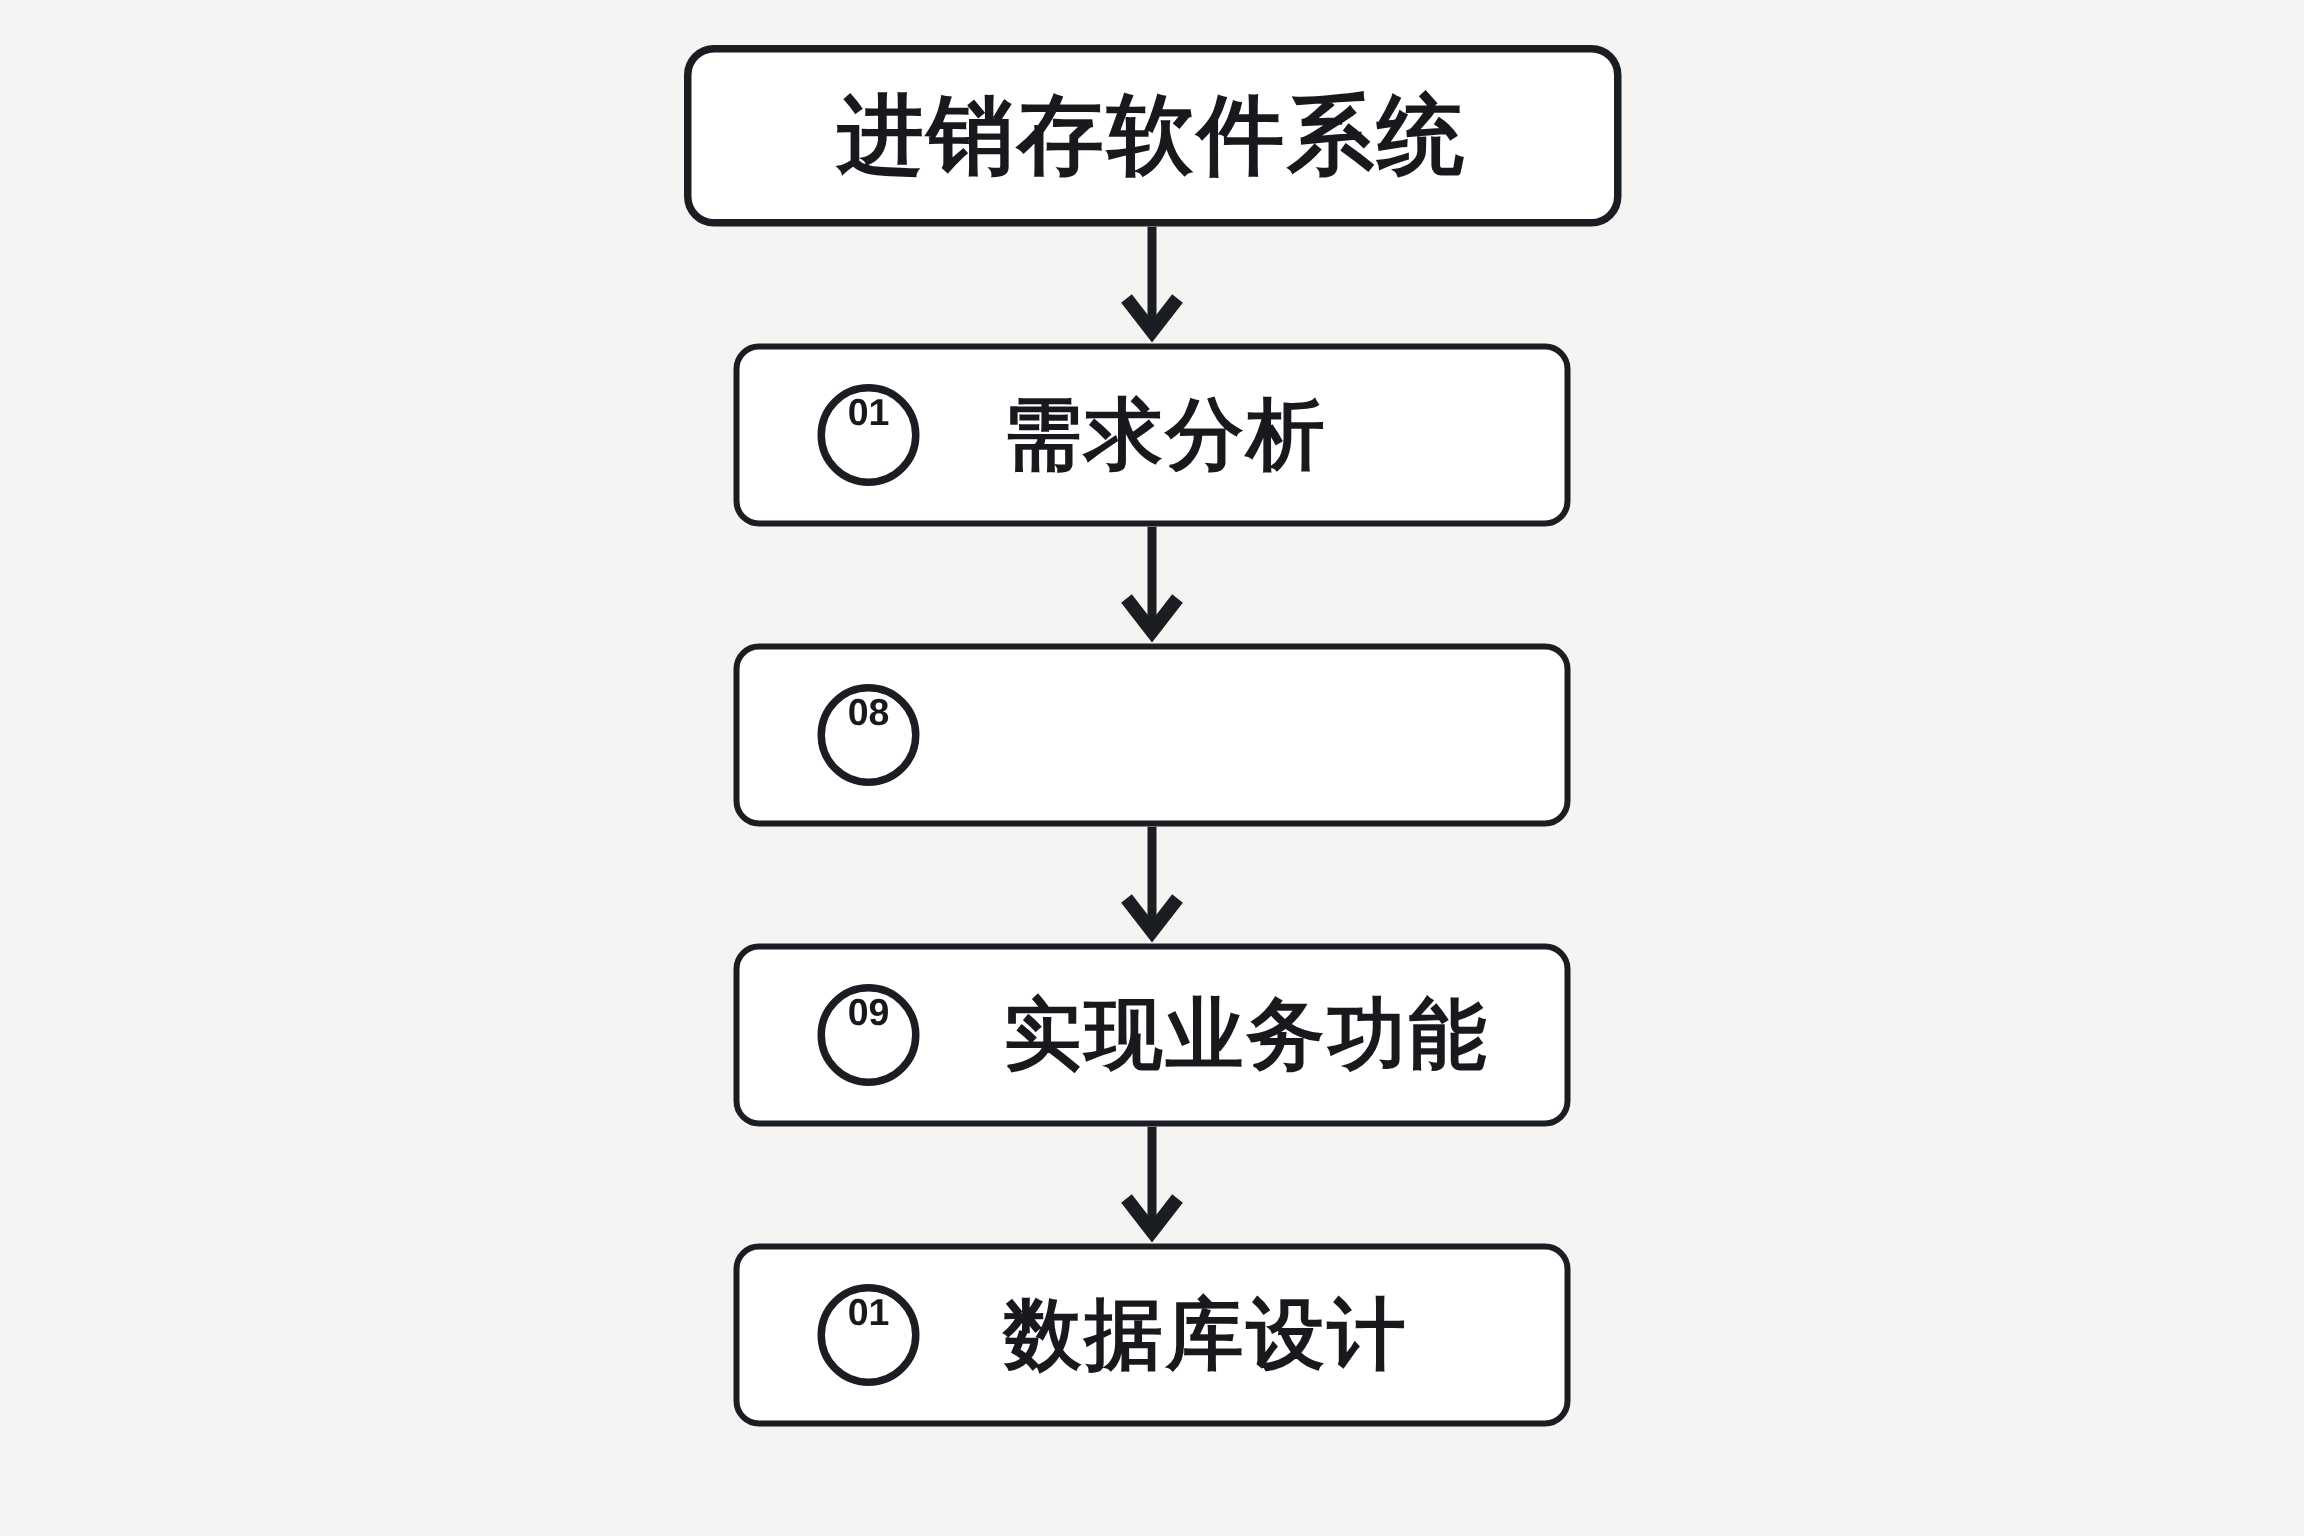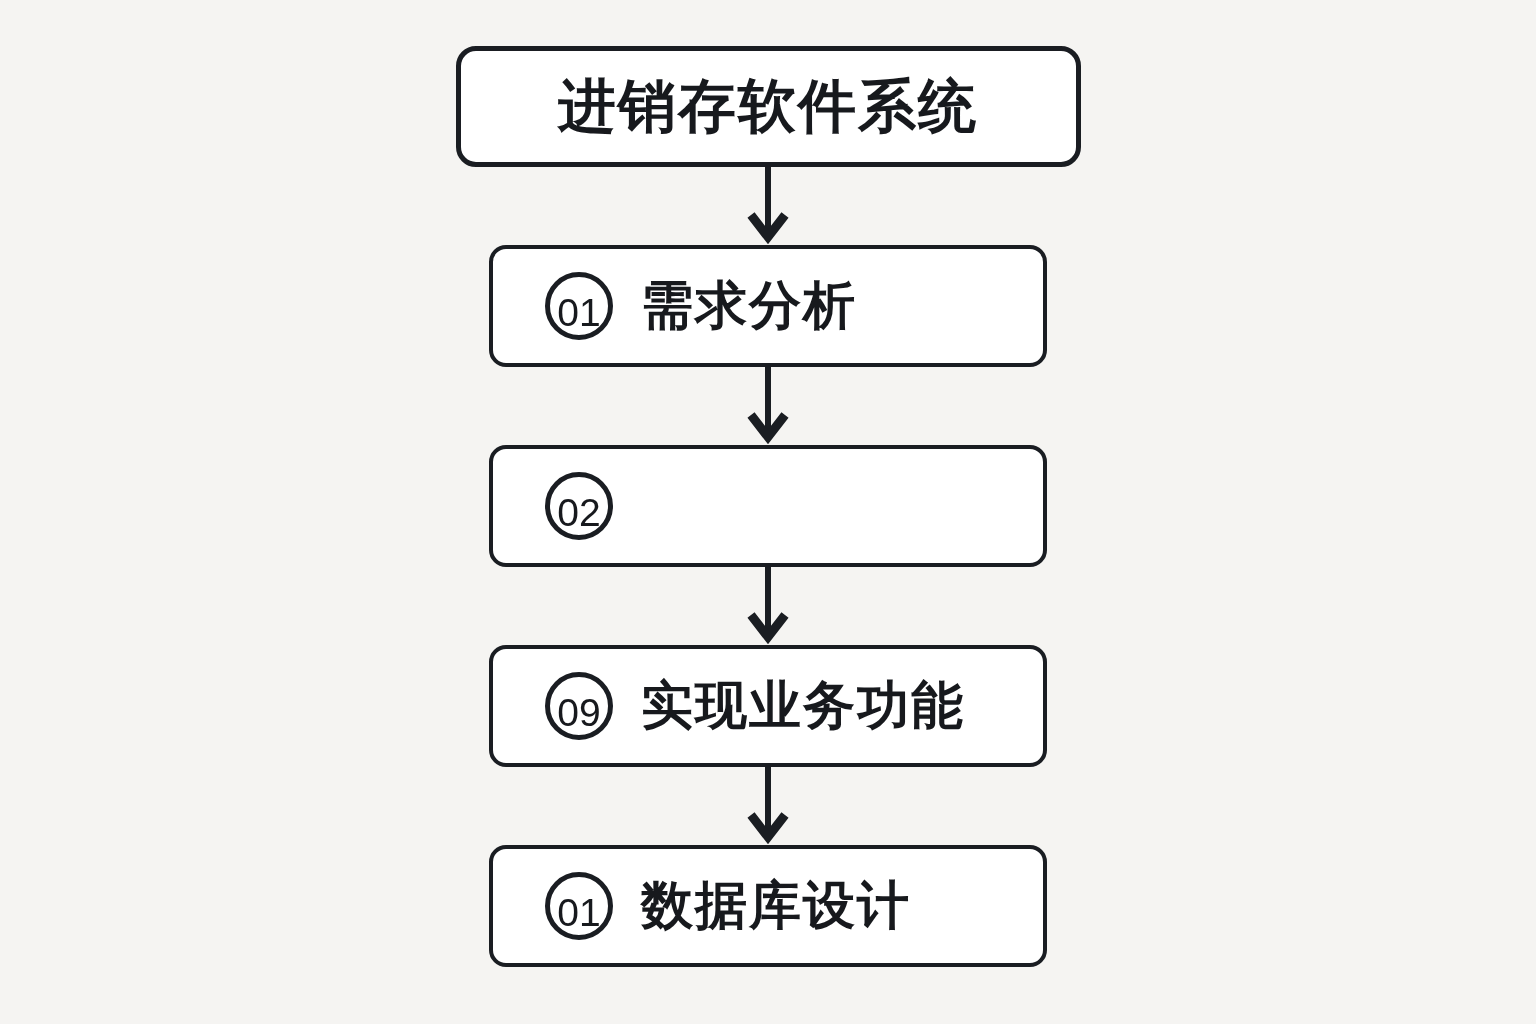--- a/index.html
+++ b/index.html
@@ -11,21 +11,21 @@
   *{box-sizing:border-box;margin:0;padding:0;}
   html,body{width:1536px;height:1024px;overflow:hidden;}
   body{
     background:var(--bg);
     font-family:"Liberation Sans","DejaVu Sans",sans-serif;
     color:var(--text);
   }
   .flowchart{
     width:1536px;height:1024px;
     display:flex;flex-direction:column;align-items:center;
-    padding-top:46px;
+    padding-top:30px;
   }
   .node{
     background:var(--fill);
     border:5px solid var(--stroke);
     border-radius:20px;
     display:flex;align-items:center;justify-content:center;
   }
   .title-node{
     width:625px;height:121px;
     font-size:58px;font-weight:bold;
@@ -34,27 +34,27 @@
   .step-node{
     width:558px;height:122px;
     border-width:4px;border-radius:17px;
     justify-content:flex-start;
     padding-left:52px;
   }
   .badge{
     width:68px;height:68px;
     border:5px solid var(--stroke);
     border-radius:50%;
-    display:flex;align-items:flex-end;justify-content:center;
-    font-size:39px;font-weight:normal;
+    display:flex;align-items:flex-start;justify-content:center;
+    font-size:25px;font-weight:bold;
     flex:0 0 auto;
   }
   .step-label{
     font-size:52px;font-weight:bold;
-    margin-left:28px;
+    margin-left:56px;
     letter-spacing:2px;
     white-space:nowrap;
   }
   .arrow{
     width:52px;height:78px;
     flex:0 0 auto;
     display:block;
   }
   .arrow line,.arrow polyline{
     stroke:var(--stroke);
@@ -82,21 +82,21 @@
     <span class="step-label">需求分析</span>
   </div>
 
   <svg class="arrow" viewBox="0 0 52 78" aria-hidden="true">
     <line x1="26" y1="0" x2="26" y2="68" stroke-width="6"></line>
     <polyline points="9,48 26,70 43,48" stroke-width="9" stroke-linejoin="miter"></polyline>
   </svg>
 
   <div class="node step-node">
     <span class="badge">
-      <span>02</span>
+      <span>08</span>
     </span>
   </div>
 
   <svg class="arrow" viewBox="0 0 52 78" aria-hidden="true">
     <line x1="26" y1="0" x2="26" y2="68" stroke-width="6"></line>
     <polyline points="9,48 26,70 43,48" stroke-width="9" stroke-linejoin="miter"></polyline>
   </svg>
 
   <div class="node step-node">
     <span class="badge">

